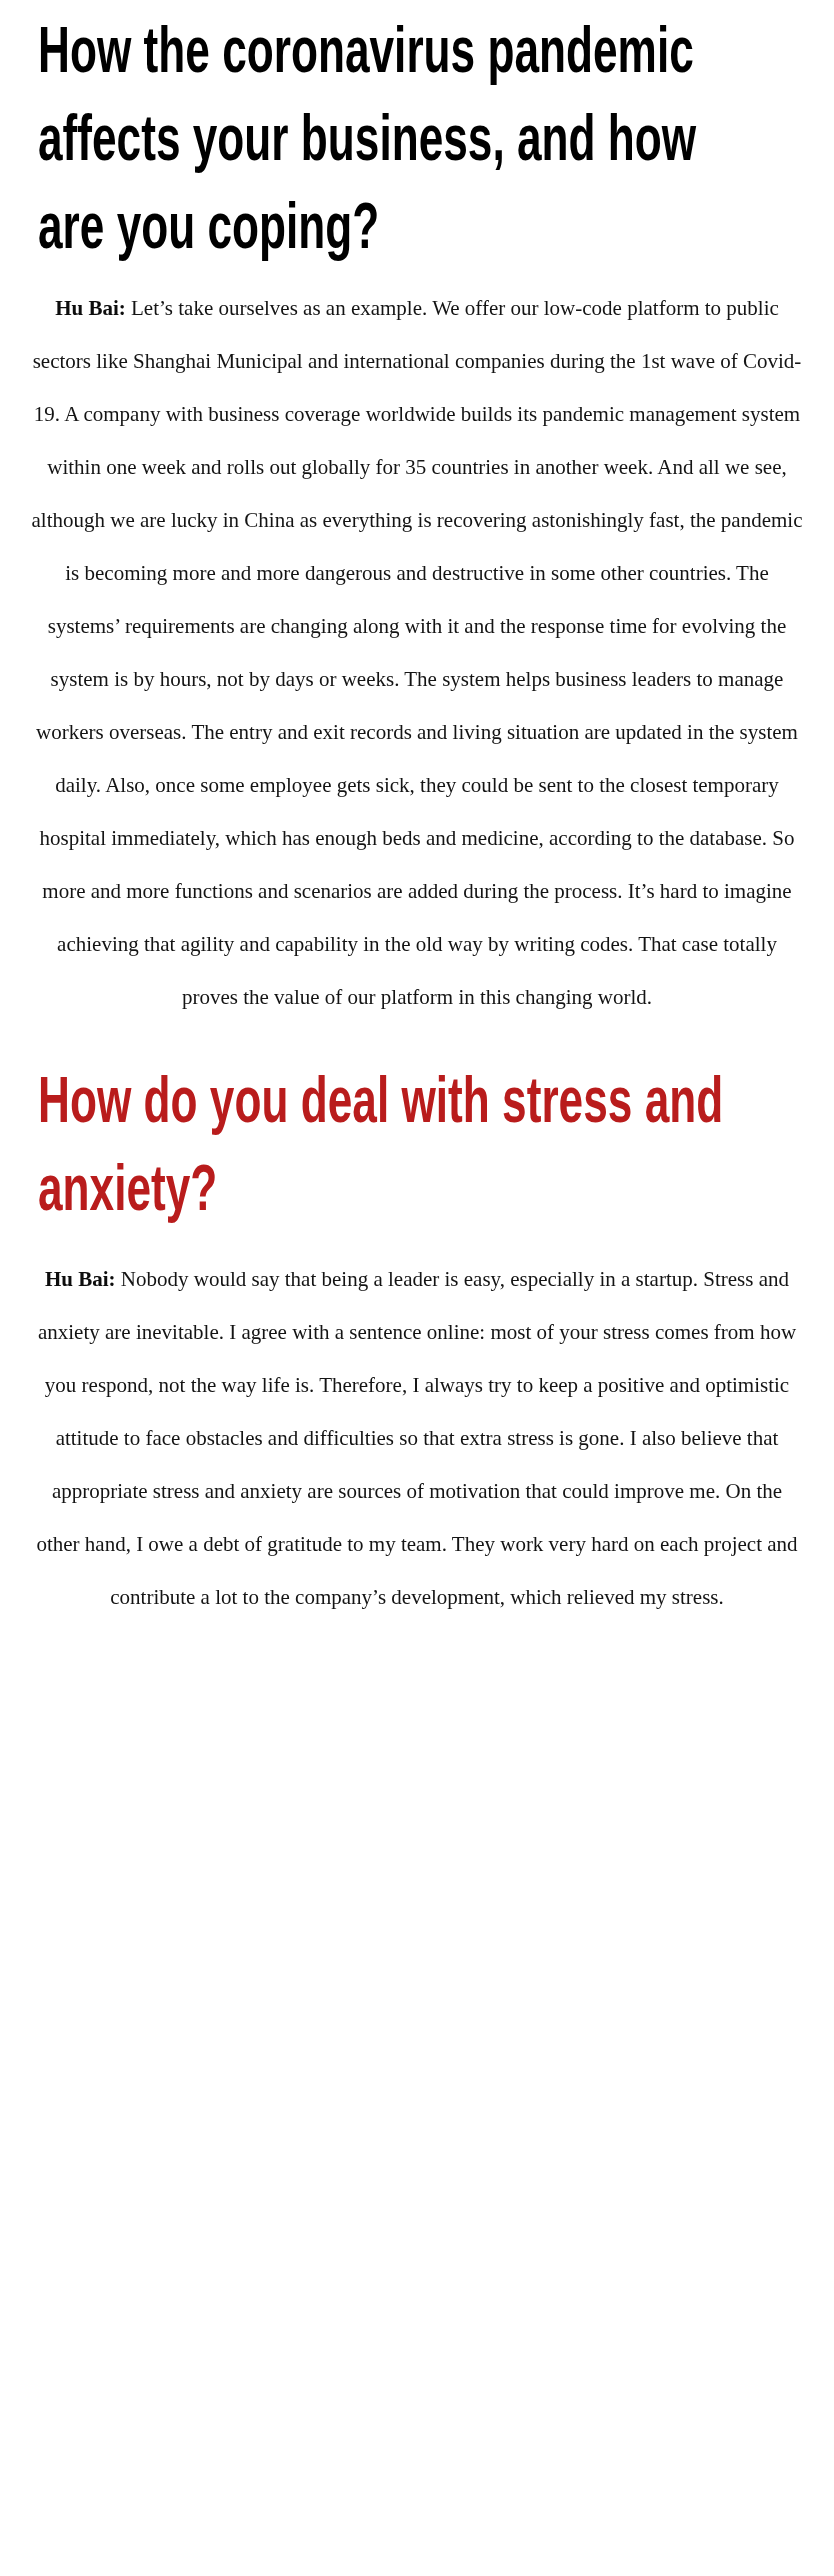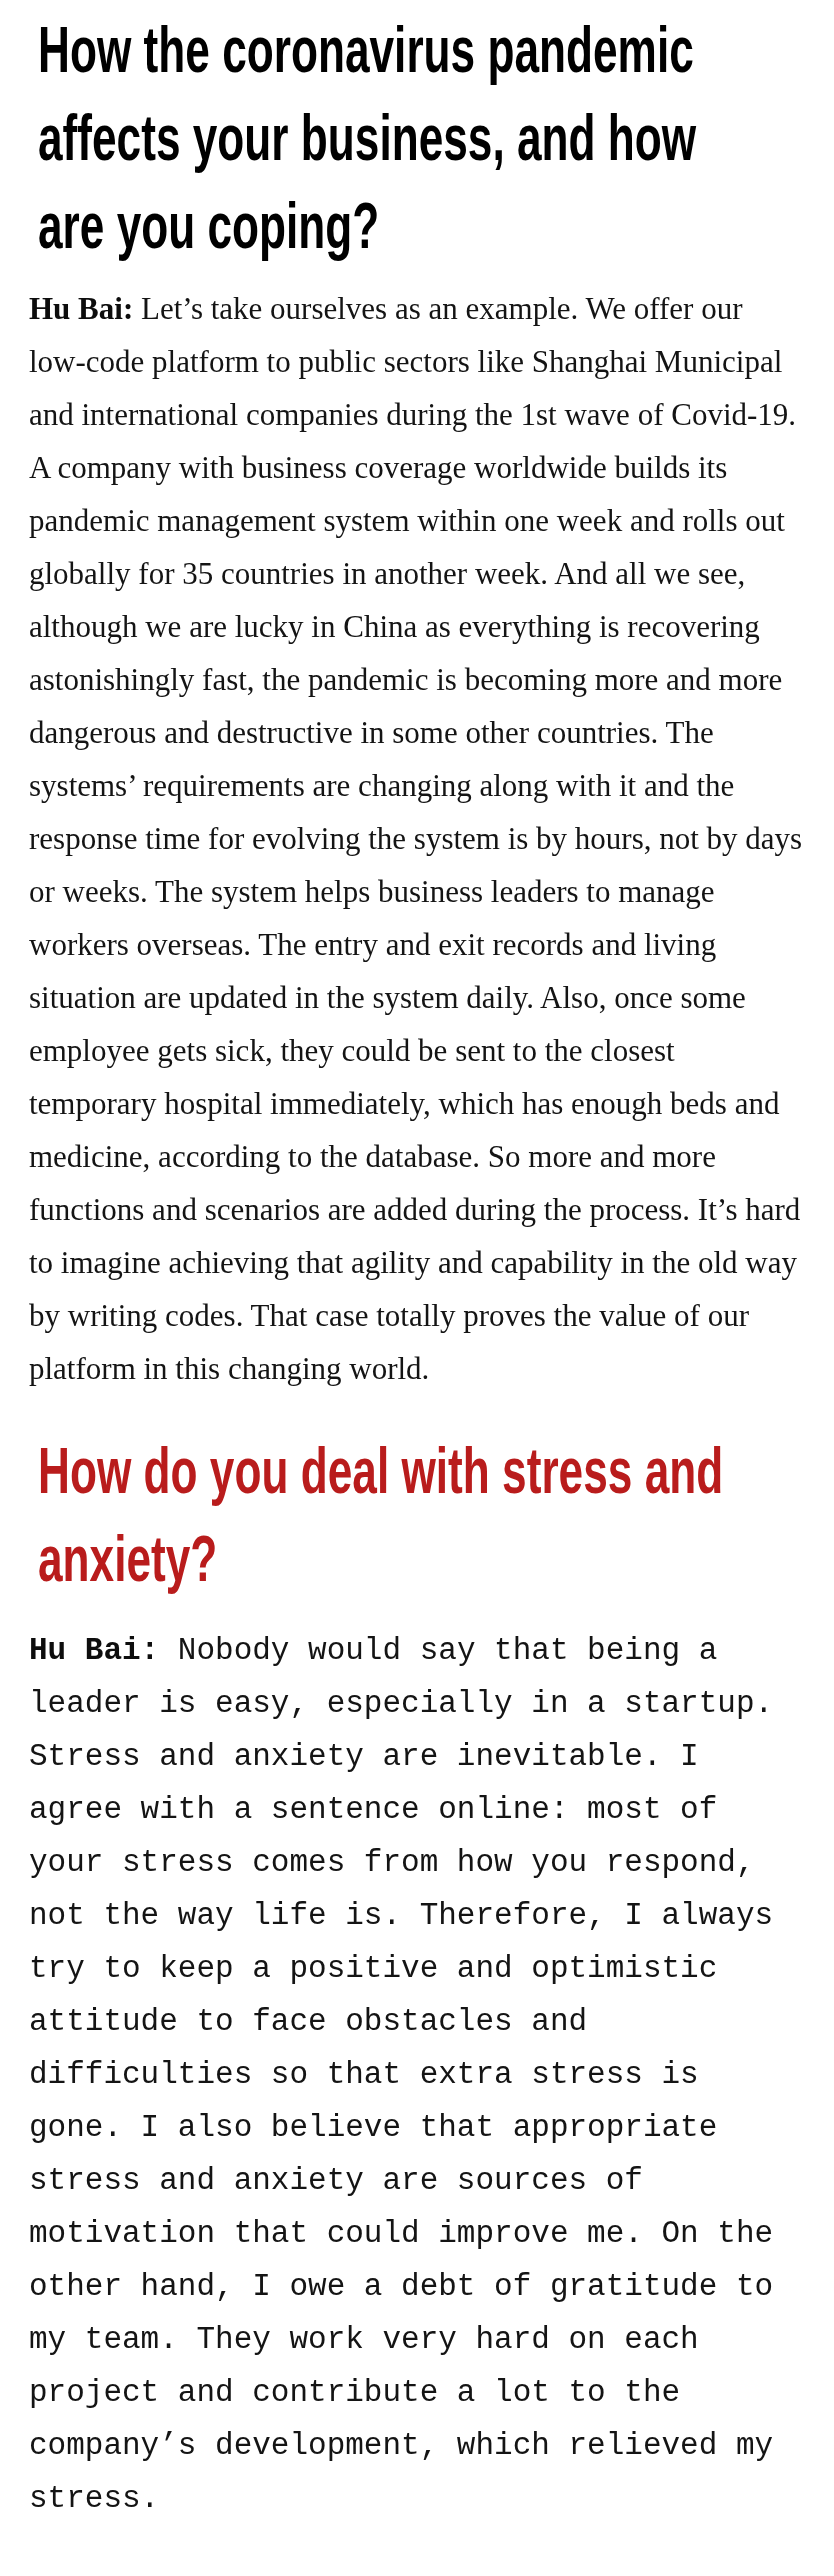--- a/index.html
+++ b/index.html
@@ -34,30 +34,29 @@
     transform-origin: 0 50%;
   }
   .headline.first {
     padding-top: 6.2px;
   }
   .headline.second {
     margin-top: 32px;
   }
   .para {
     font-family: "Liberation Serif", serif;
-    font-size: 31px;
+    font-size: 21px;
     line-height: 53px;
     color: #141414;
     margin: 11.6px 0 0 0;
     padding: 0;
-    text-align: left;
+    text-align: center;
   }
   .para.second {
     margin-top: 21px;
-    font-family: Liberation Mono, monospace;
   }
   .speaker {
     font-weight: 700;
     color: #0d0d0d;
   }
 </style>
 </head>
 <body style="background: rgb(255, 255, 255);">
 
 <article class="article">

